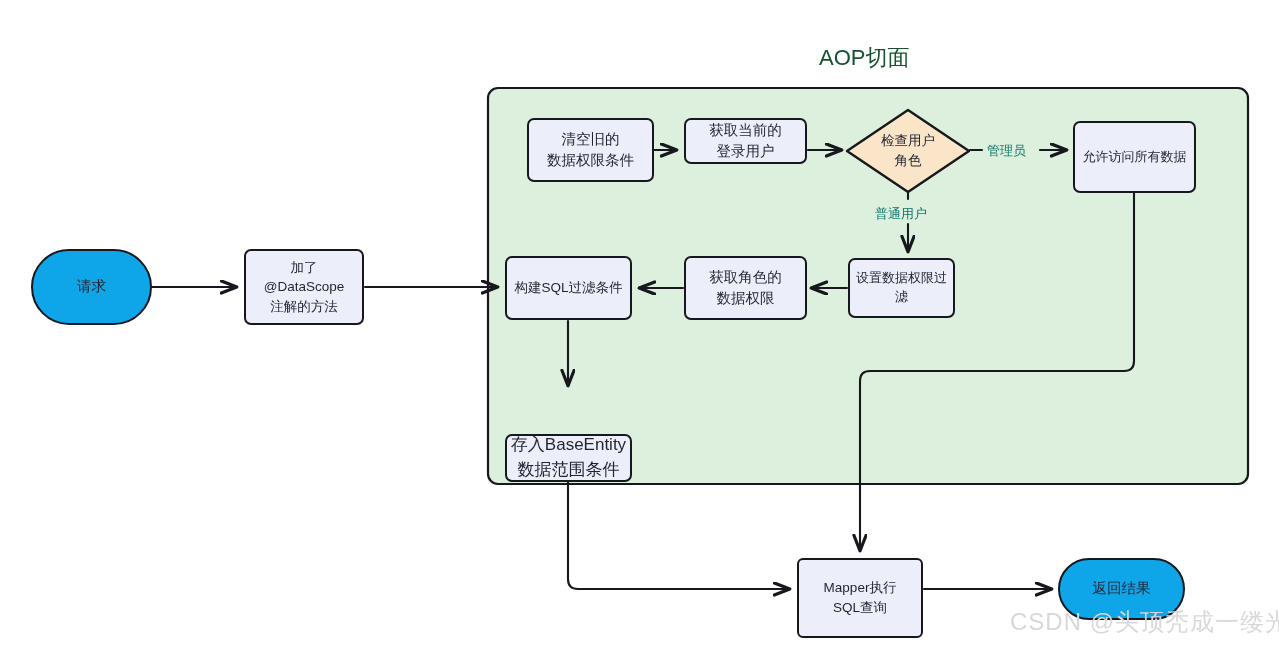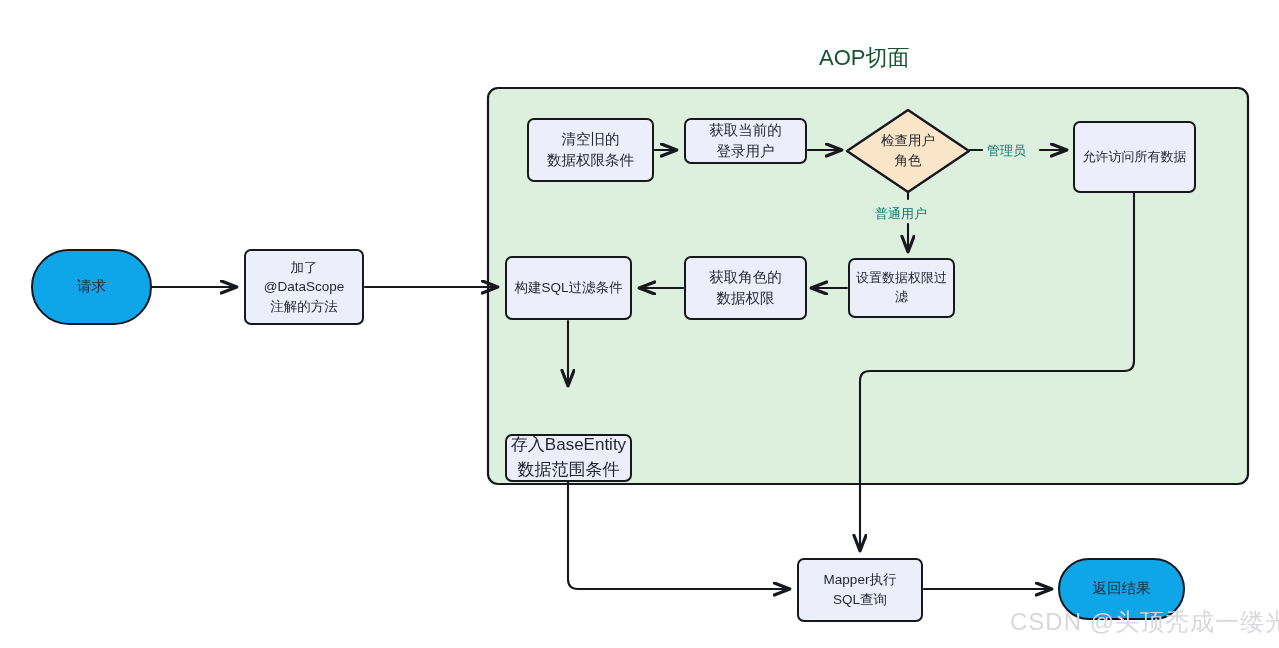--- a/index.html
+++ b/index.html
@@ -143,21 +143,21 @@
   <div class="node proc" style="left:848px; top:258px; width:107px; height:60px; font-size:13px;">设置数据权限过滤</div>
 
   <div class="node proc" style="left:684px; top:256px; width:123px; height:64px;">获取角色的
 数据权限</div>
 
   <div class="node proc" style="left:505px; top:256px; width:127px; height:64px; font-size:13.5px;">构建SQL过滤条件</div>
 
   <div class="node proc" style="left:505px; top:392px; width:127px; height:48px; font-size:17px;margin-top:42px;">存入BaseEntity
 数据范围条件</div>
 
-  <div class="node proc" style="left:797px; top:558px; width:126px; height:64px; font-size:13.5px;">Mapper执行
+  <div class="node proc" style="left:797px; top:558px; width:126px; height:80px; font-size:13.5px;border-radius:6px;">Mapper执行
 SQL查询</div>
 
   <div class="node term" style="left:1058px; top:558px; width:127px; height:62px;">返回结果</div>
 
   <div class="edge-label" style="left:987px; top:142px;">管理员</div>
 
   <div class="edge-label" style="left:875px; top:205px;">普通用户</div>
 
   <div class="watermark" style="left:1010px; top:606px;">CSDN @头顶秃成一缕光</div>
 

